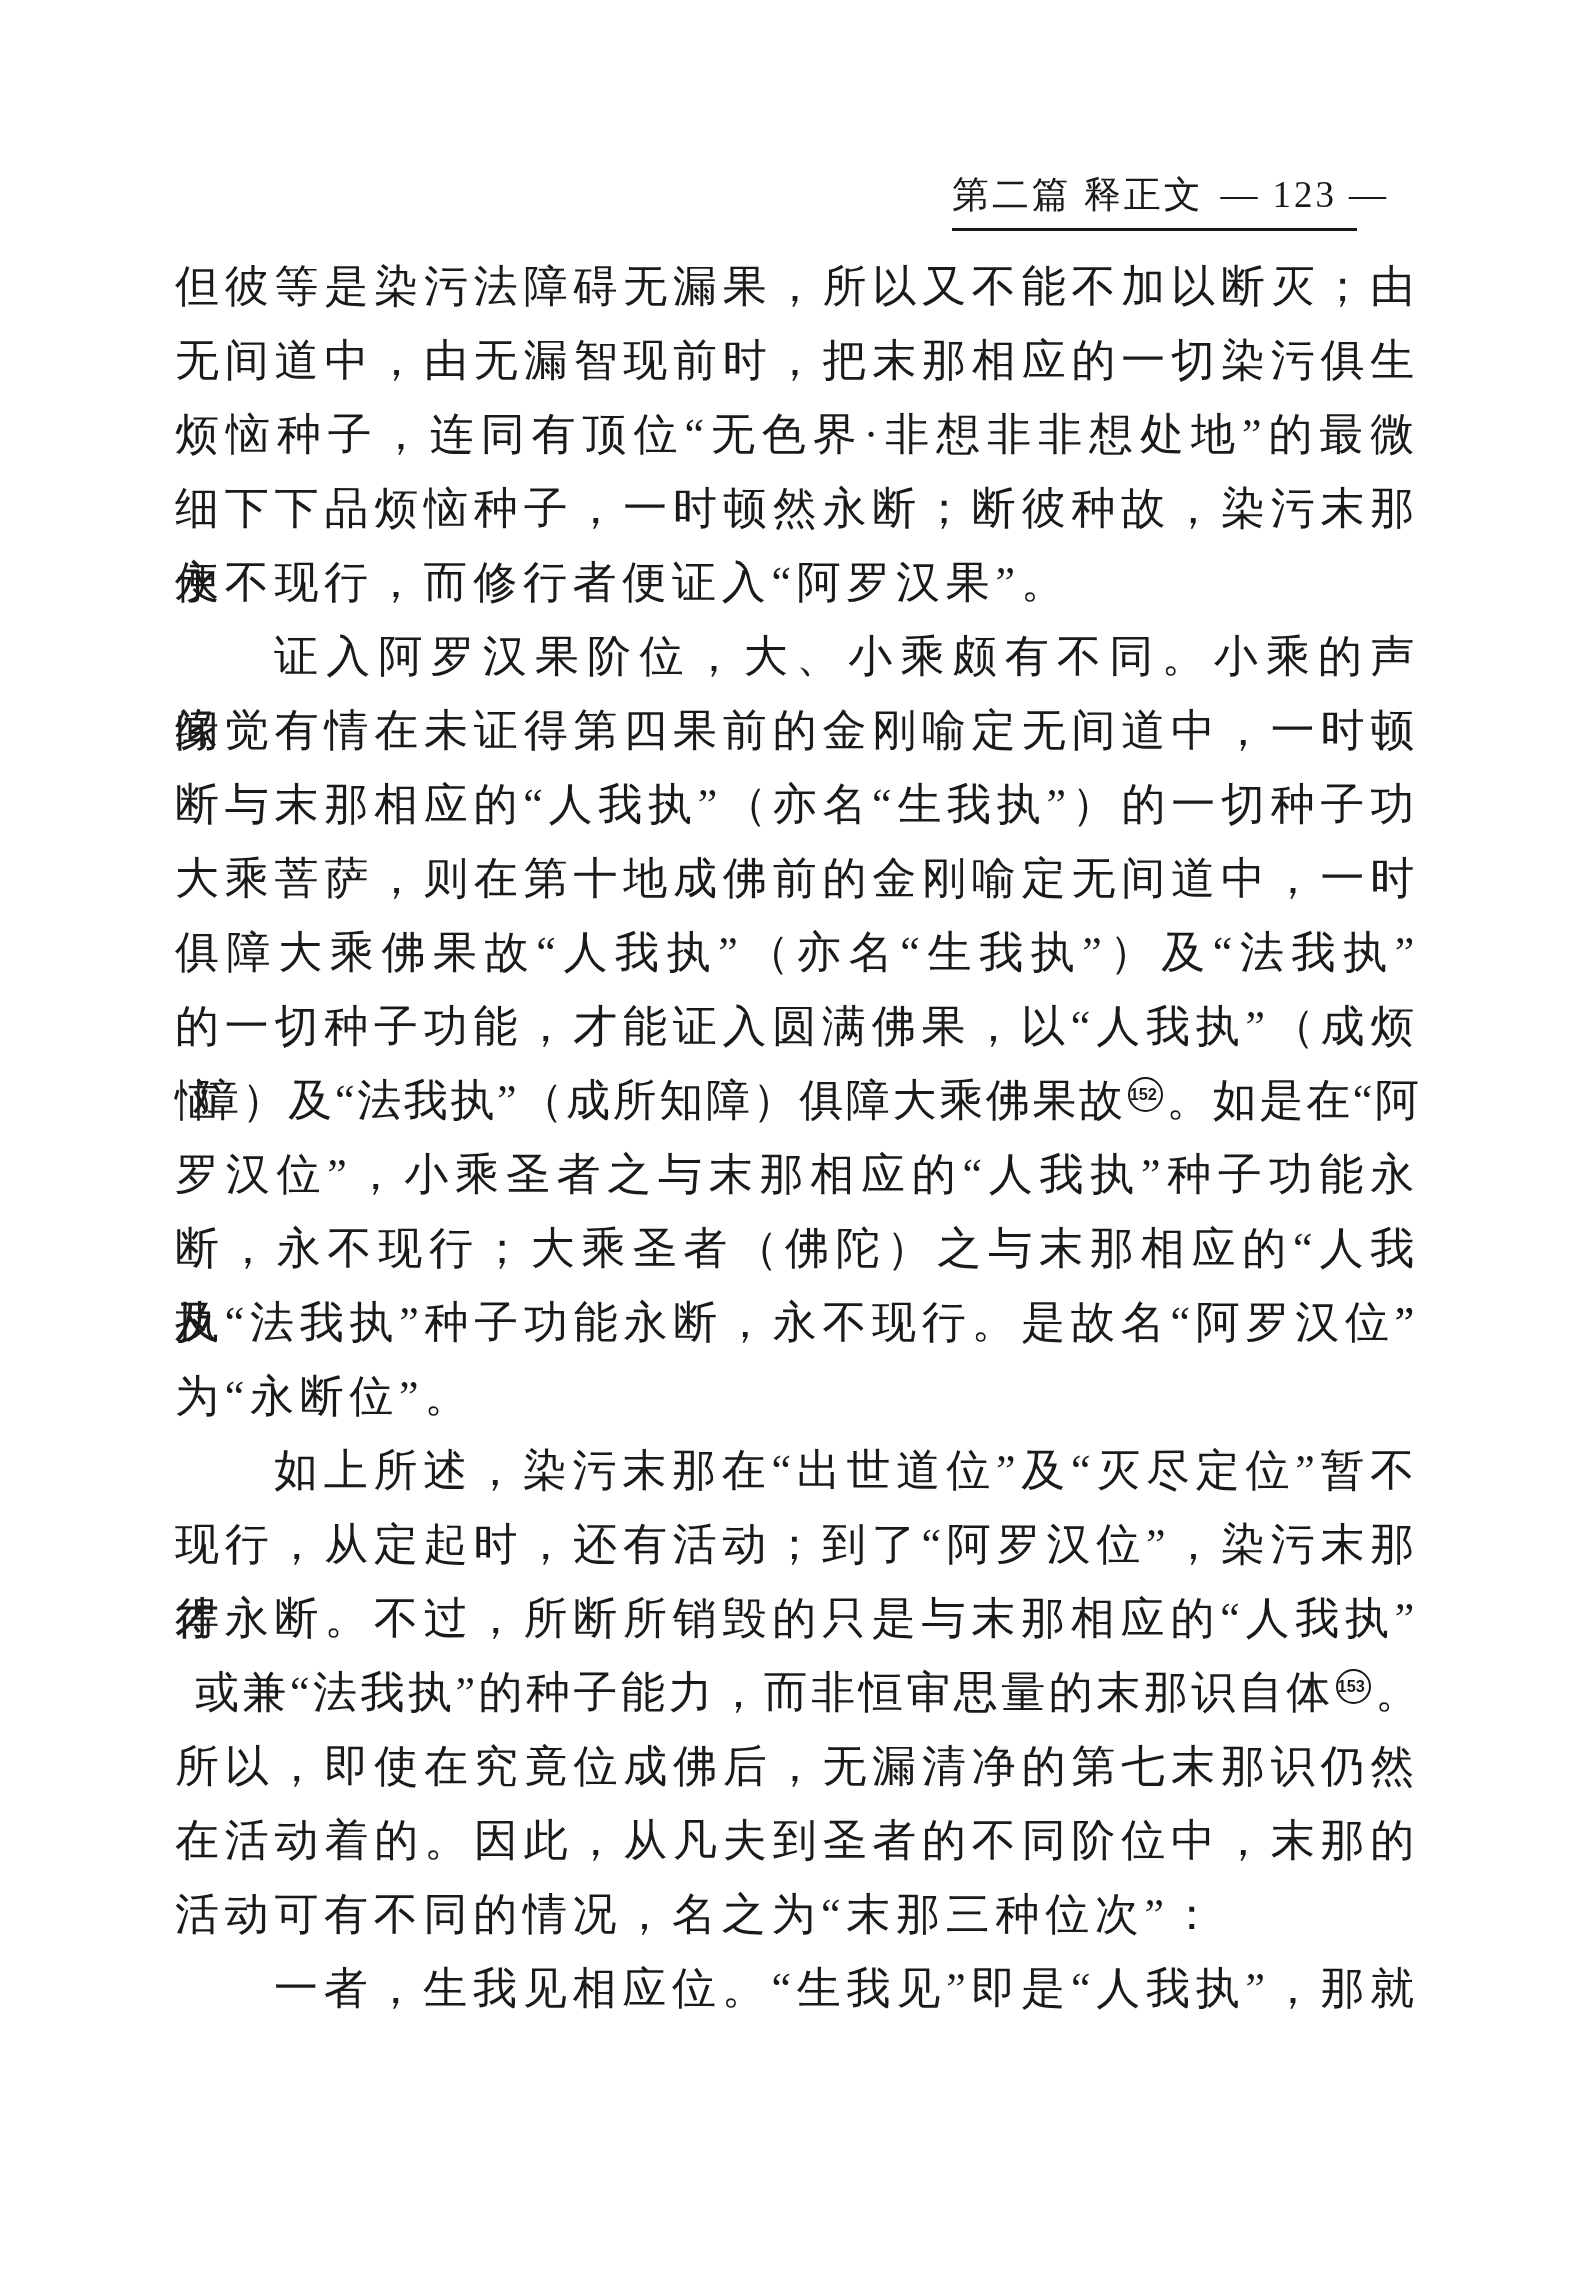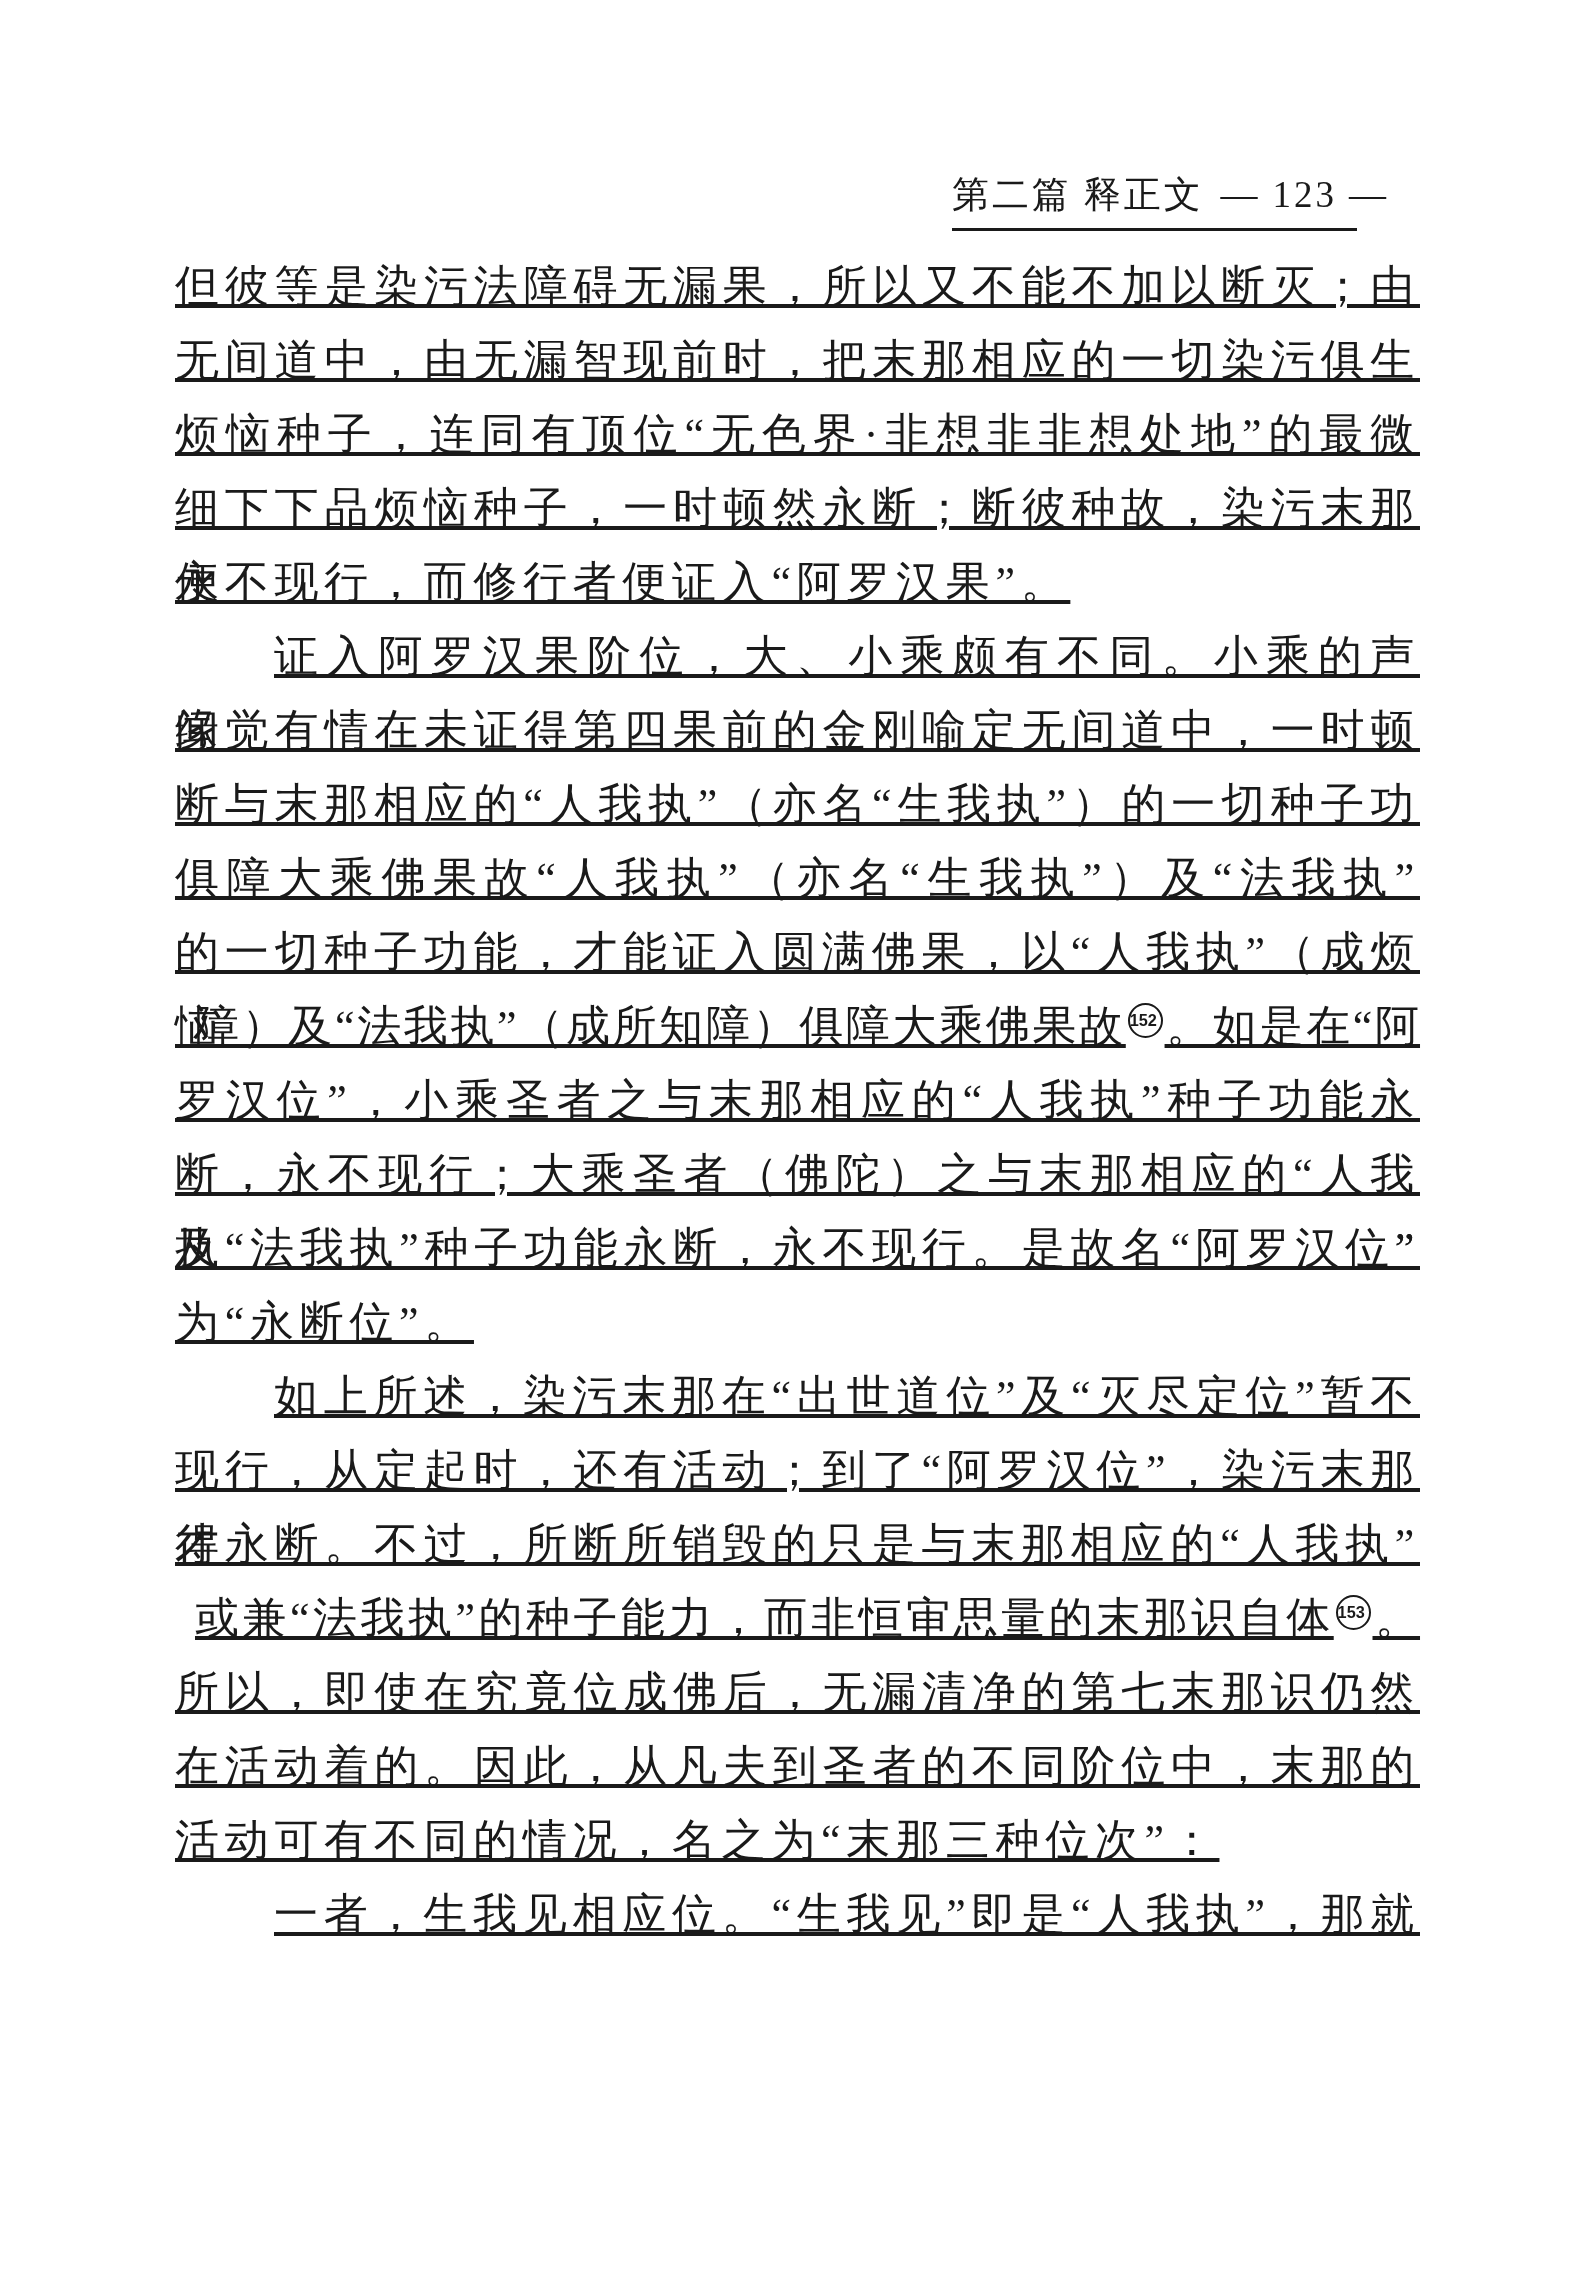--- a/index.html
+++ b/index.html
@@ -29,21 +29,20 @@
     width: 1245px;
     font-size: 44px;
     letter-spacing: 5.7px;
   }
   .line {
     height: 74px;
     line-height: 74px;
     text-align: justify;
     text-align-last: justify;
     overflow: visible;
-    text-decoration: underline;
   }
   .line.short { text-align-last: left; }
   .line.indent { text-indent: 99px; }
   .line.tight { letter-spacing: 1px; margin-left: 20px; }
   .fn-marker {
     display: inline-block;
     box-sizing: border-box;
     width: 35px; height: 35px;
     border: 2.9px solid #1a1a1a;
     border-radius: 50%;
@@ -67,20 +66,21 @@
 
 <div class="content">
   <div class="line full">但彼等是染污法障碍无漏果，所以又不能不加以断灭；由</div>
   <div class="line full">无间道中，由无漏智现前时，把末那相应的一切染污俱生</div>
   <div class="line full">烦恼种子，连同有顶位“无色界·非想非非想处地”的最微</div>
   <div class="line full">细下下品烦恼种子，一时顿然永断；断彼种故，染污末那便</div>
   <div class="line short">永不现行，而修行者便证入“阿罗汉果”。</div>
   <div class="line full indent">证入阿罗汉果阶位，大、小乘颇有不同。小乘的声闻、</div>
   <div class="line full">缘觉有情在未证得第四果前的金刚喻定无间道中，一时顿</div>
   <div class="line full">断与末那相应的“人我执”（亦名“生我执”）的一切种子功</div>
+  <div class="line full">大乘菩萨，则在第十地成佛前的金刚喻定无间道中，一时</div>
   <div class="line full">俱障大乘佛果故“人我执”（亦名“生我执”）及“法我执”</div>
   <div class="line full">的一切种子功能，才能证入圆满佛果，以“人我执”（成烦恼</div>
   <div class="line full tight"><span>障）及“法我执”（成所知障）俱障大乘佛果故</span><span class="fn-marker">152</span><span>。如是在“阿</span></div>
   <div class="line full">罗汉位”，小乘圣者之与末那相应的“人我执”种子功能永</div>
   <div class="line full">断，永不现行；大乘圣者（佛陀）之与末那相应的“人我执”</div>
   <div class="line full">及“法我执”种子功能永断，永不现行。是故名“阿罗汉位”</div>
   <div class="line short">为“永断位”。</div>
   <div class="line full indent">如上所述，染污末那在“出世道位”及“灭尽定位”暂不</div>
   <div class="line full">现行，从定起时，还有活动；到了“阿罗汉位”，染污末那才</div>
   <div class="line full">得永断。不过，所断所销毁的只是与末那相应的“人我执”</div>

